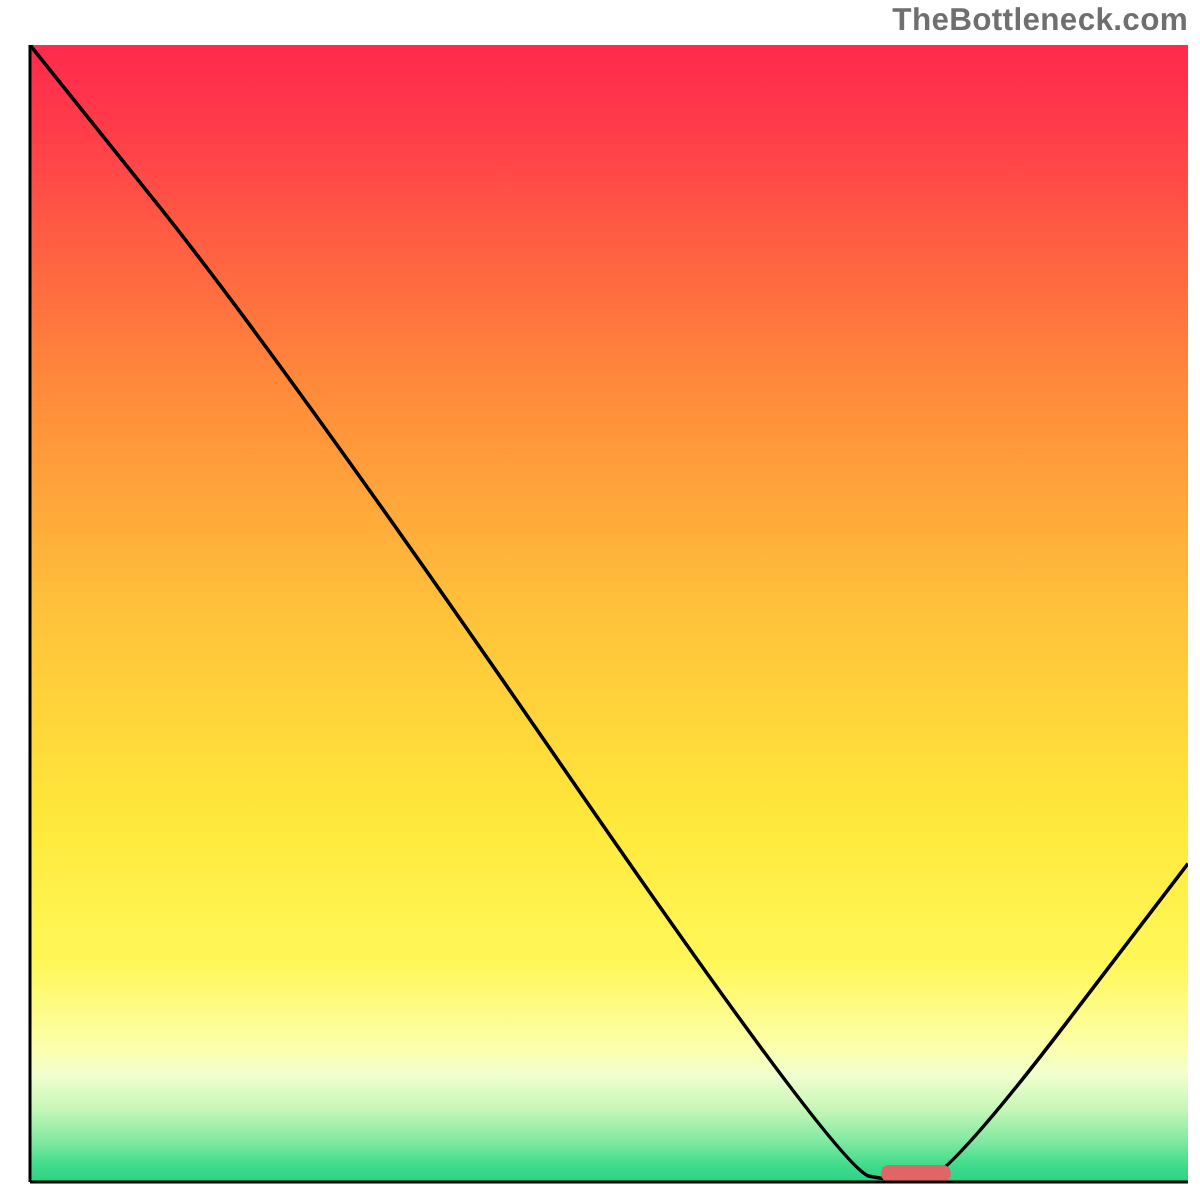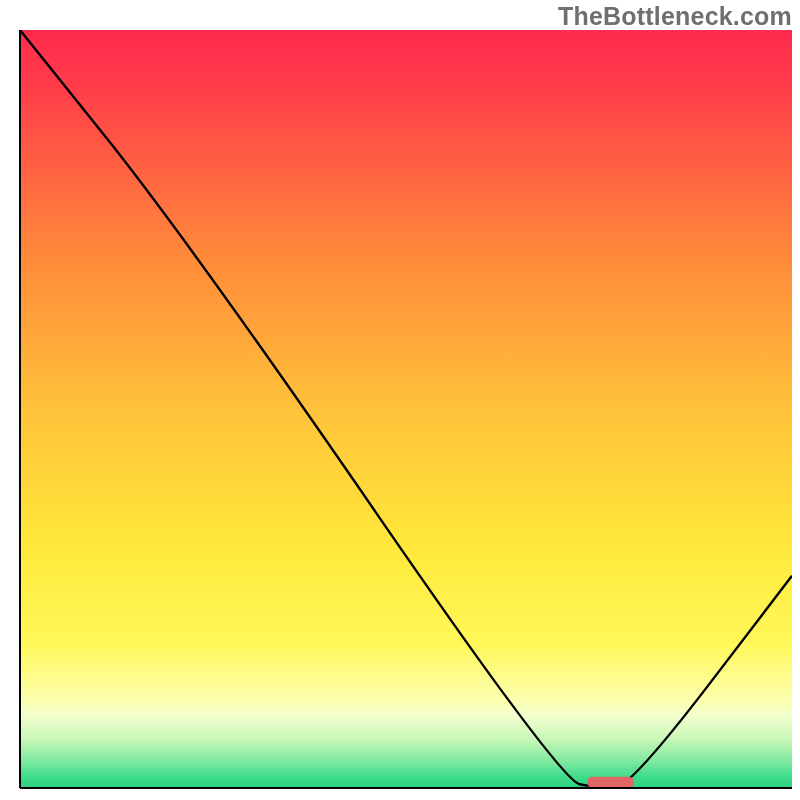--- a/index.html
+++ b/index.html
@@ -12,21 +12,21 @@
   }
   .stage {
     position: relative;
     width: 800px;
     height: 800px;
   }
   .watermark {
     position: absolute;
     top: 2px;
     right: 8px;
-    font-size: 25px;
+    font-size: 21px;
     font-weight: 600;
     color: #6f6f6f;
     letter-spacing: 0.2px;
   }
   svg {
     position: absolute;
     top: 0;
     left: 0;
   }
 </style>

